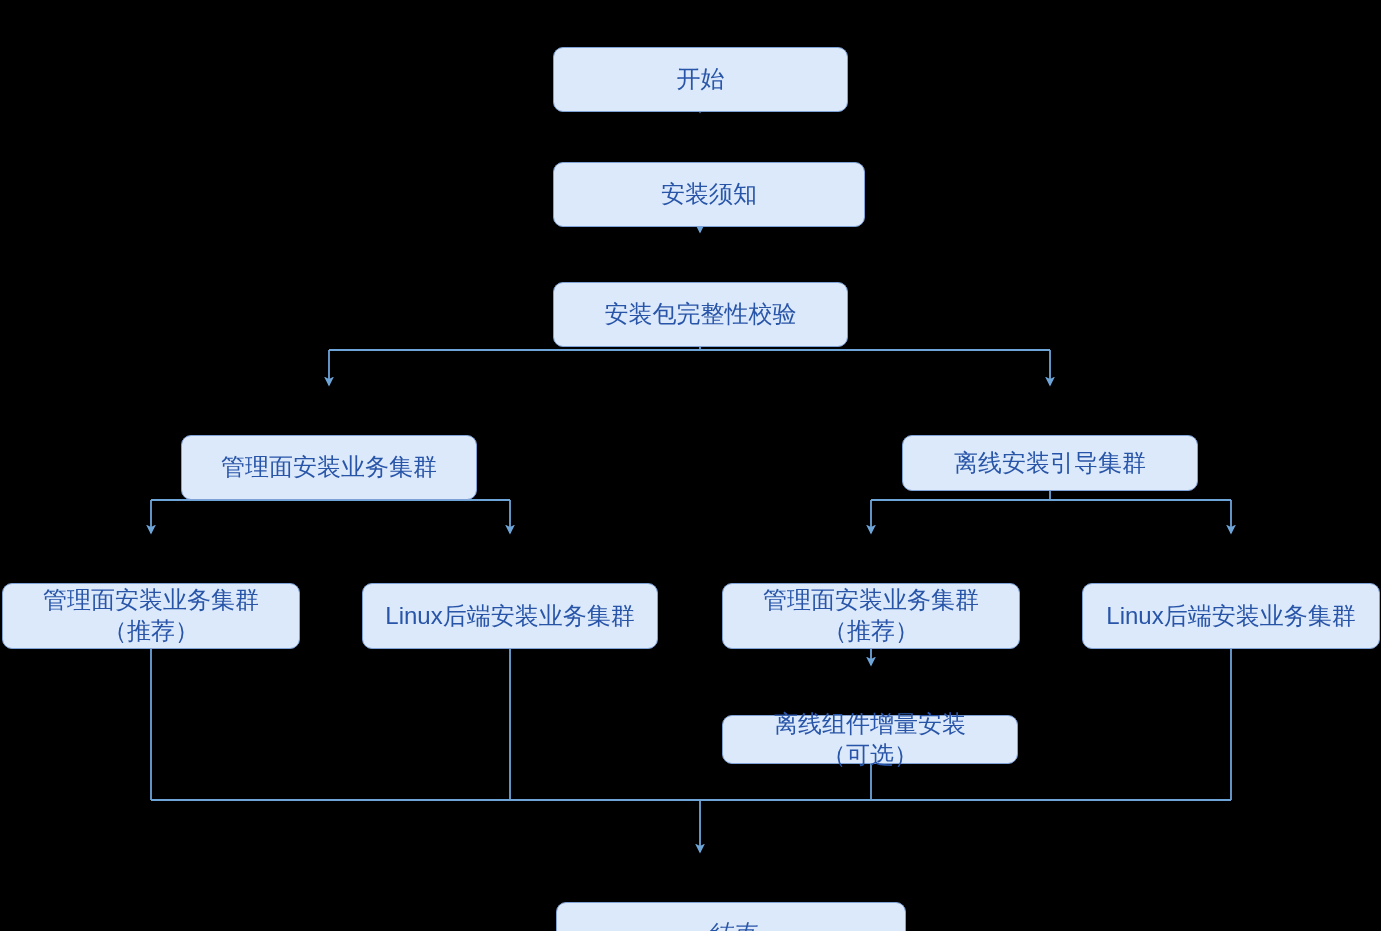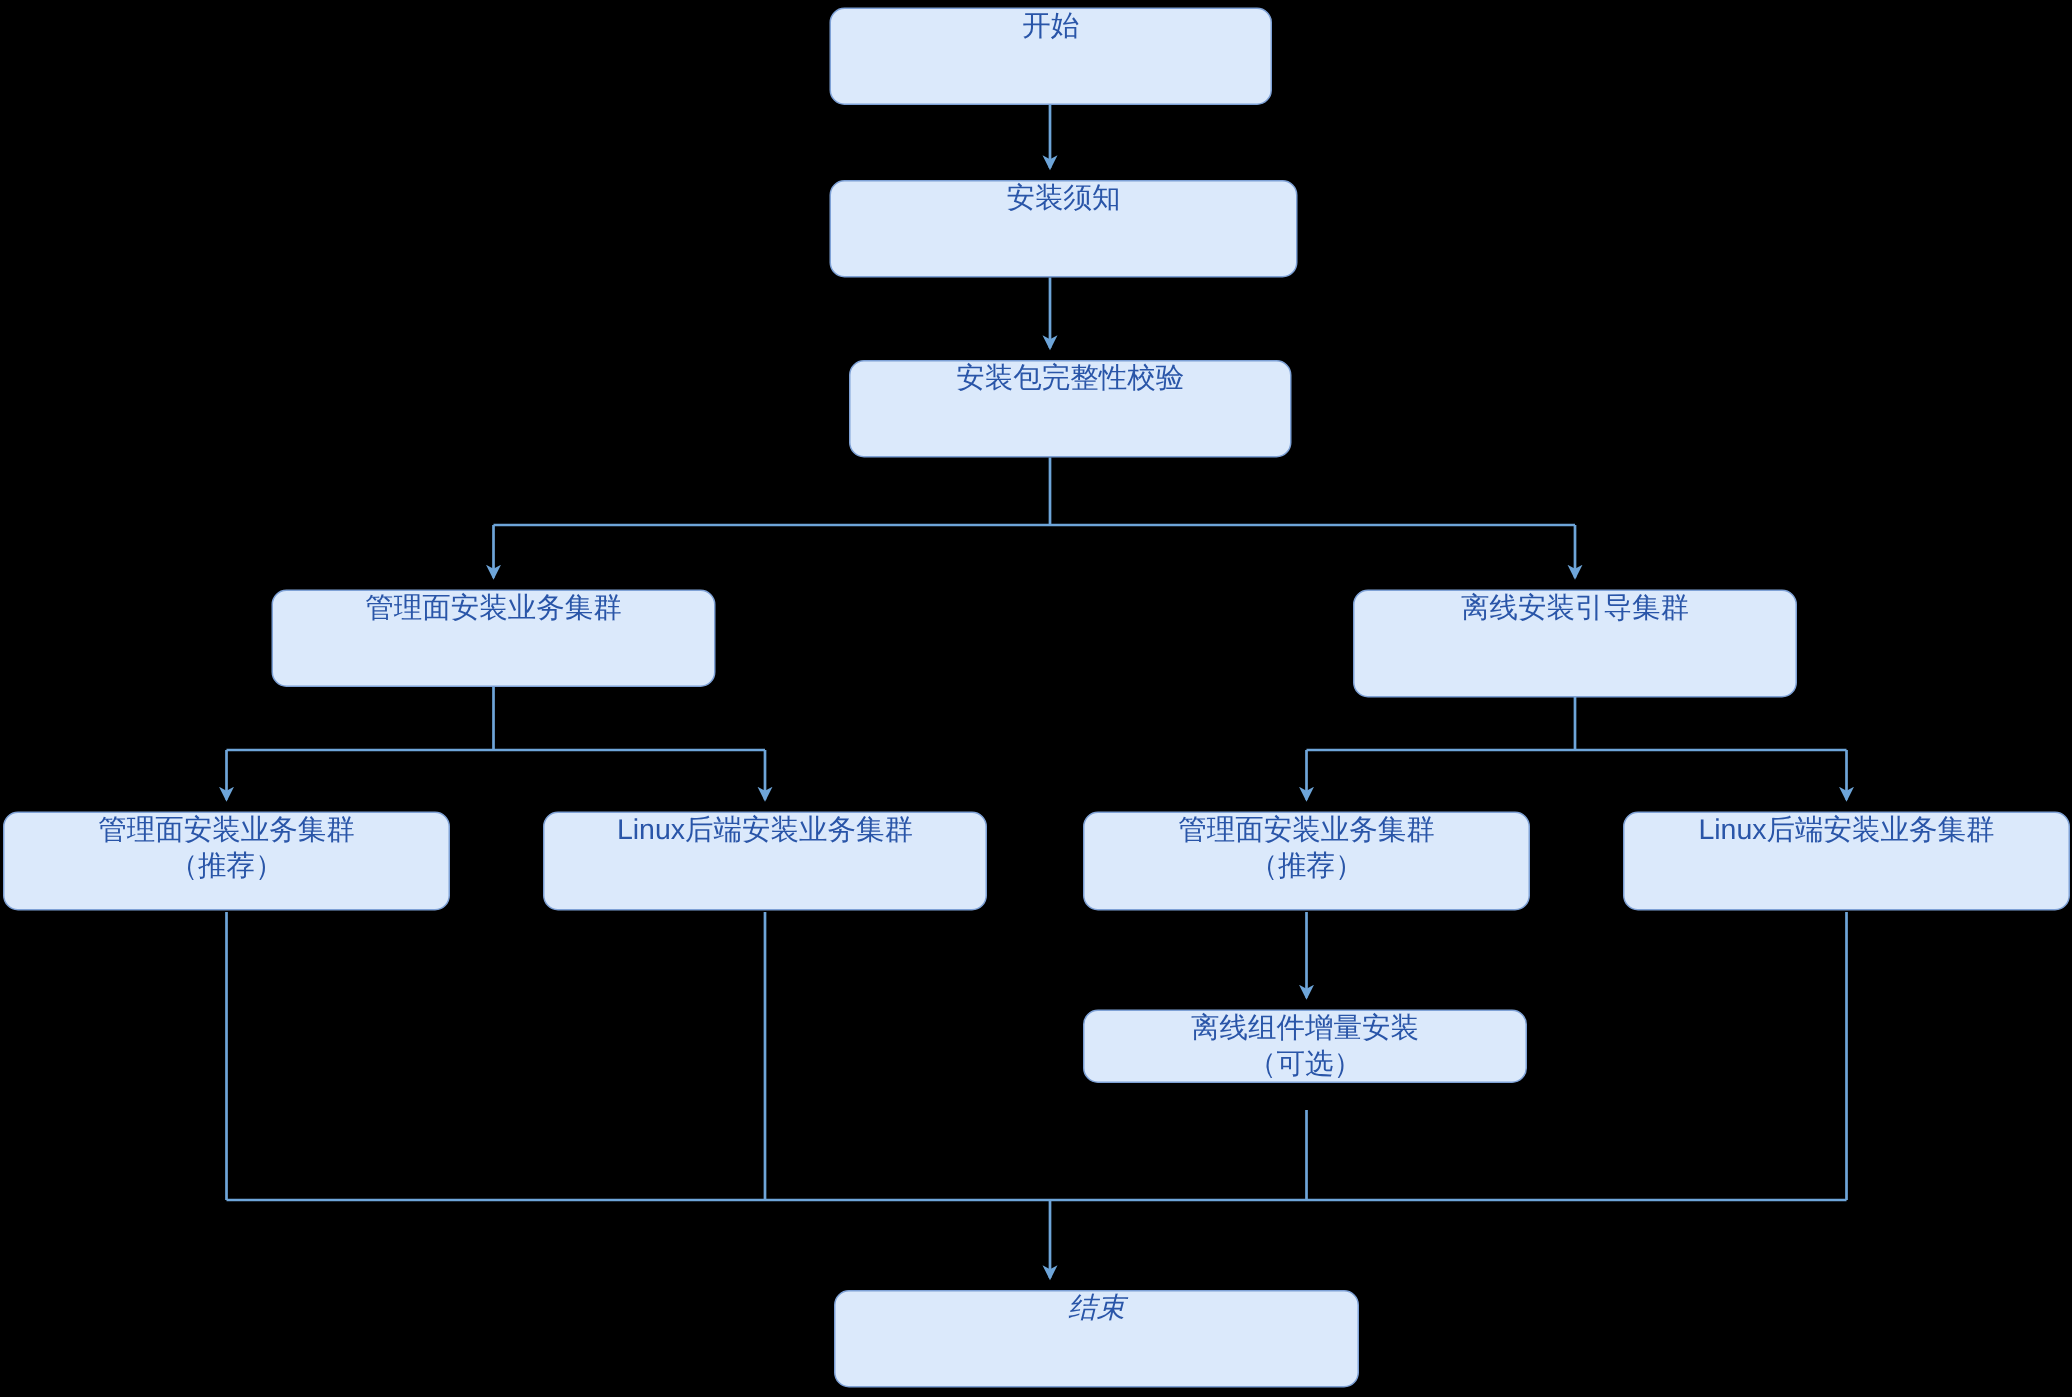--- a/index.html
+++ b/index.html
@@ -16,27 +16,28 @@
     left: 0; top: 0;
     width: 1381px; height: 931px;
   }
   .node {
     position: absolute;
     box-sizing: border-box;
     background: #dbe9fb;
     border: 1.5px solid #7ea1d6;
     border-radius: 10px;
     color: #2955a8;
-    font-size: 19px;
+    font-size: 24px;
     line-height: 1.28;
     display: flex;
     flex-direction: column;
     align-items: center;
-    justify-content: flex-start;
+    justify-content: center;
     text-align: center;
+    margin-top: 42px;
   }
   .node span { display: block; }
 </style>
 </head>
 <body>
 
 <div class="canvas">
 
   <svg class="connector-layer" width="1381" height="931" viewBox="0 0 1381 931">
     <defs>
@@ -78,29 +79,29 @@
   </svg>
 
   <div class="node" style="left:553px; top:5px; width:295px; height:65px;">
     <span>开始</span>
   </div>
 
   <div class="node" style="left:553px; top:120px; width:312px; height:65px;">
     <span>安装须知</span>
   </div>
 
-  <div class="node" style="left:566px; top:240px; width:295px; height:65px;">
+  <div class="node" style="left:553px; top:240px; width:295px; height:65px;">
     <span>安装包完整性校验</span>
   </div>
 
   <div class="node" style="left:181px; top:393px; width:296px; height:65px;">
     <span>管理面安装业务集群</span>
   </div>
 
-  <div class="node" style="left:902px; top:393px; width:296px; height:72px;">
+  <div class="node" style="left:902px; top:393px; width:296px; height:56px;">
     <span>离线安装引导集群</span>
   </div>
 
   <div class="node" style="left:2px; top:541px; width:298px; height:66px;">
     <span>管理面安装业务集群</span>
     <span>（推荐）</span>
   </div>
 
   <div class="node" style="left:362px; top:541px; width:296px; height:66px;">
     <span>Linux后端安装业务集群</span>

